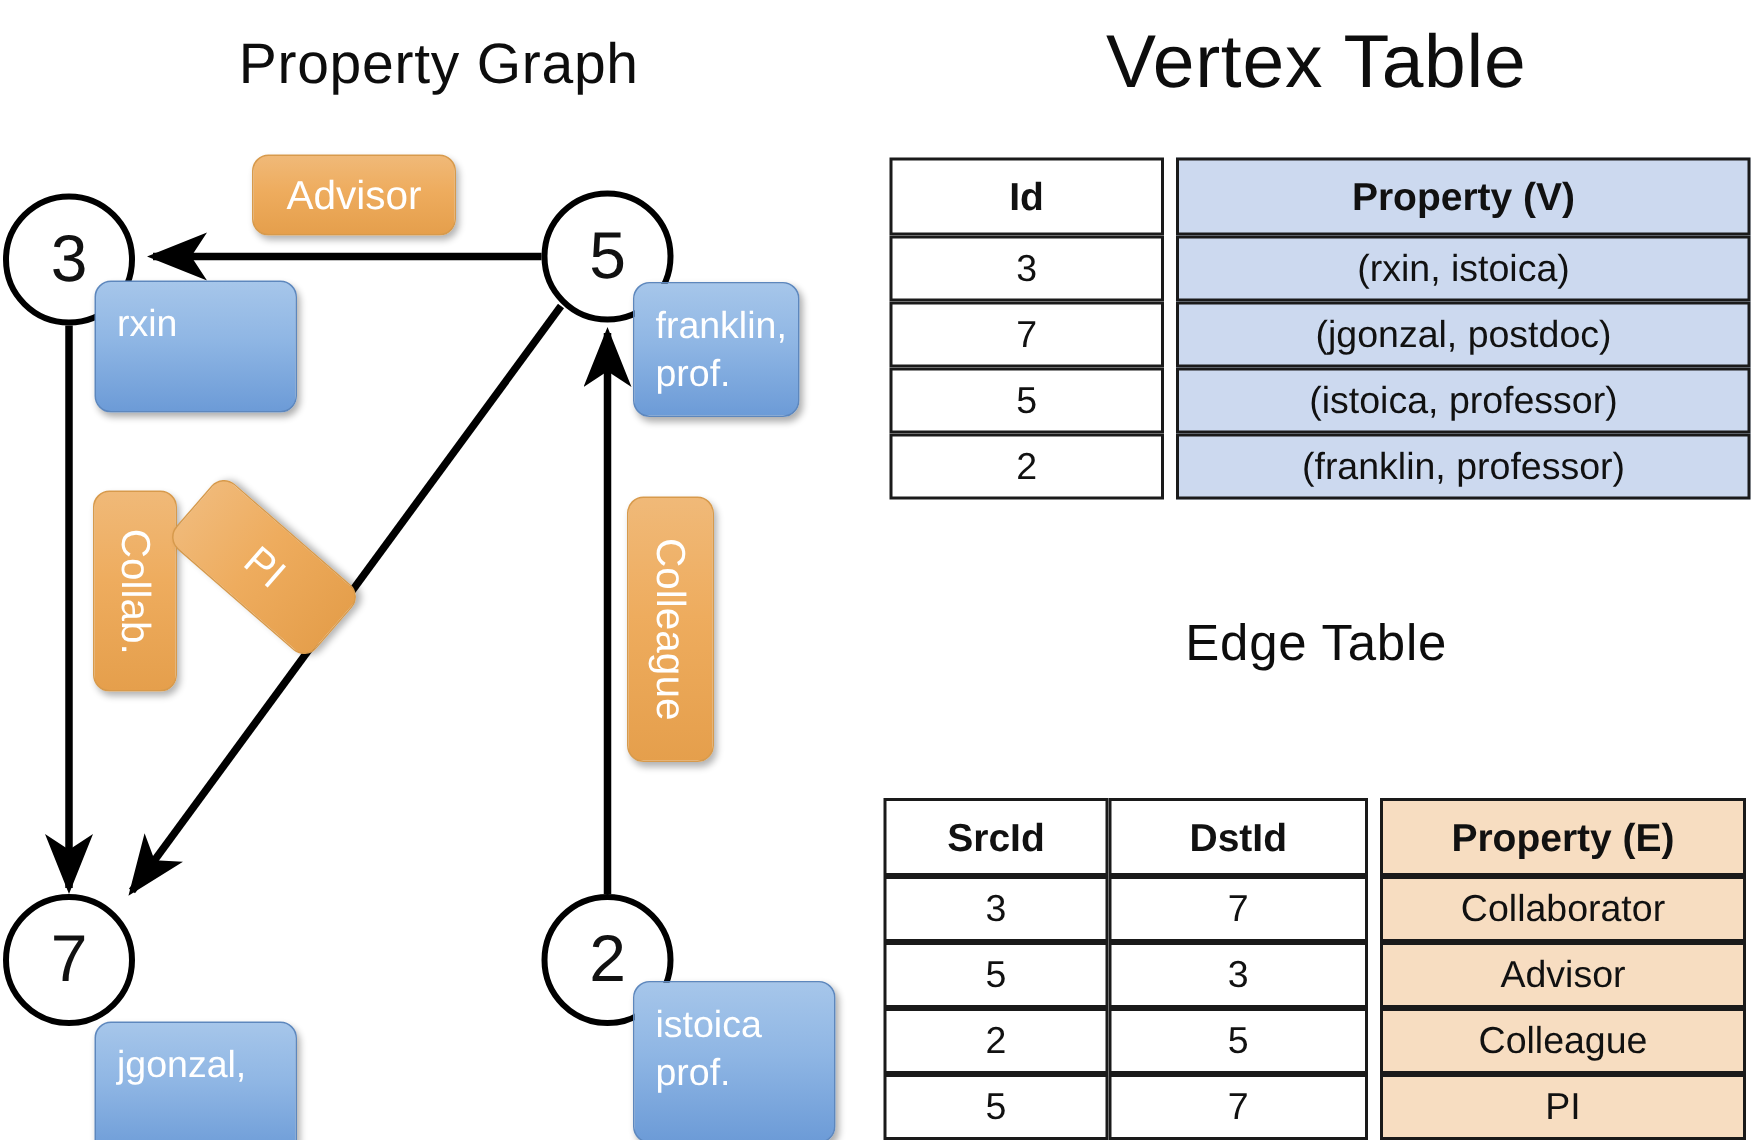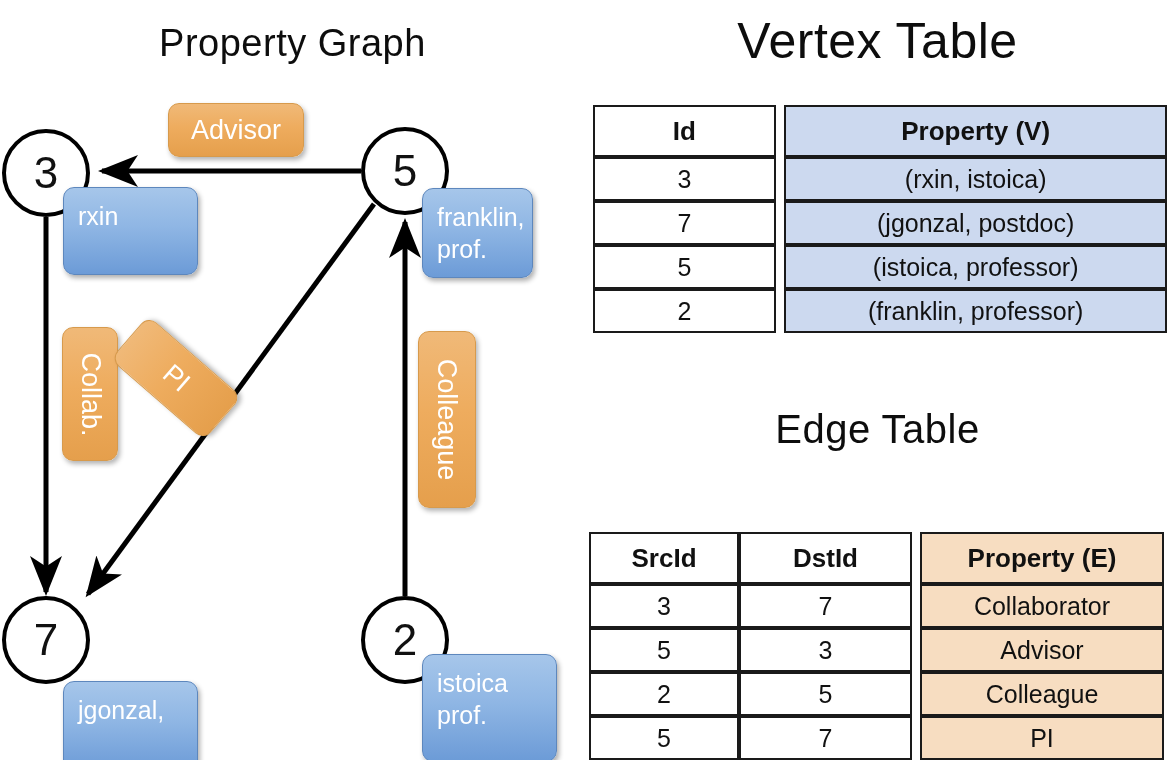--- a/index.html
+++ b/index.html
@@ -29,21 +29,21 @@
   #title-property-graph {
     left: 0; top: 12px; width: 585px;
     font-size: 38px; line-height: 62px;
   }
   #title-vertex-table {
     left: 585px; top: 12px; width: 585px;
     font-size: 50px; line-height: 58px;
   }
   #title-edge-table {
     left: 585px; top: 400px; width: 585px;
-    font-size: 40px; line-height: 58px;
+    font-size: 34px; line-height: 58px;
   }
 
   
   #graph-panel {
     position: absolute;
     left: 0; top: 0;
     width: 585px; height: 760px;
   }
   #graph-edges {
     position: absolute;

